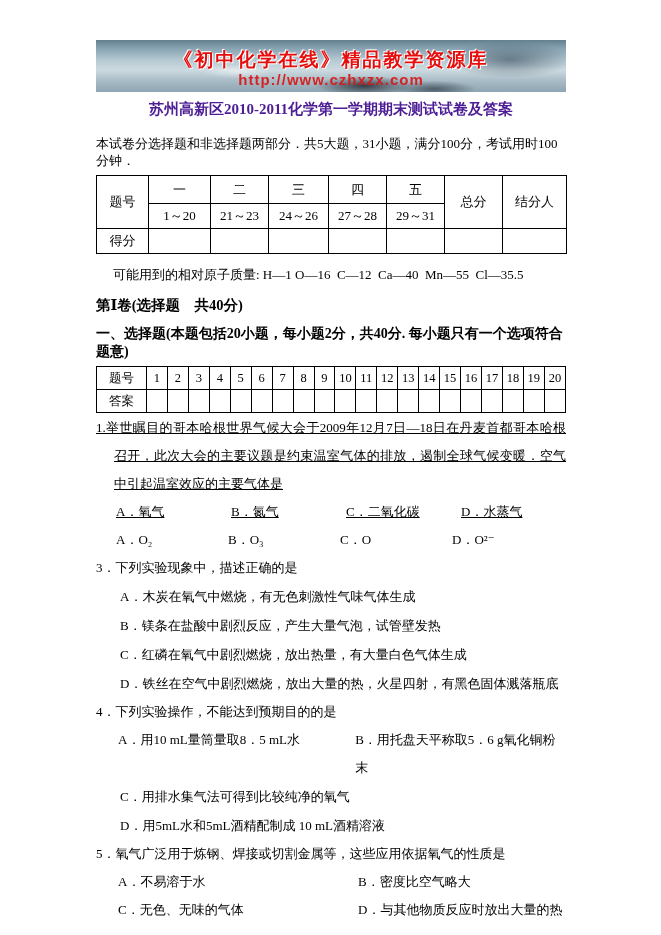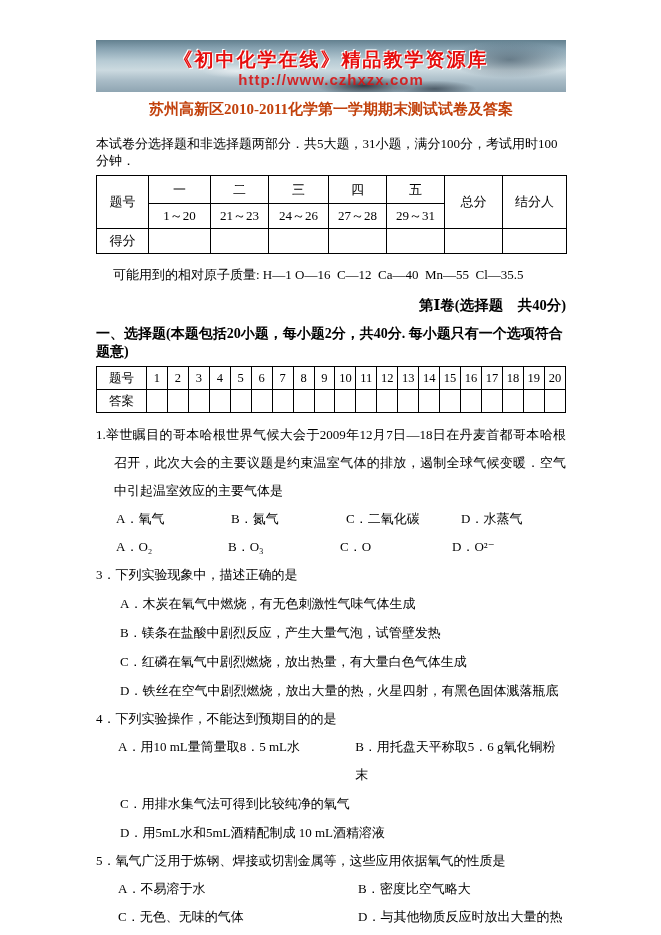--- a/index.html
+++ b/index.html
@@ -43,21 +43,21 @@
     font-size: 15px; font-weight: bold;
     color: #d81515;
     letter-spacing: 1px;
     font-family: "Liberation Sans", sans-serif;
     opacity: 0.9;
   }
   
   .page-title {
     margin: 6px 0 0 0;
     font-size: 15px; font-weight: bold;
-    color: #c2410c;
+    color: #4c1d95;
     text-align: center;
     line-height: 22px;
   }
   .intro {
     margin: 15px 0 0 0;
     font-size: 13px;
     line-height: 17px;
     white-space: pre-wrap;
   }
   
@@ -76,21 +76,21 @@
   .answer-table td { height: 23px; font-size: 12.5px; }
   .atomic {
     margin: 12px 0 0 0;
     padding-left: 17px;
     font-size: 13px;
     white-space: pre-wrap;
   }
   .part-heading {
     margin: 12px 0 0 0;
     font-size: 14.5px; font-weight: bold;
-    text-align: right;
+    text-align: left;
     white-space: pre-wrap;
   }
   .section-heading {
     margin: 10px 0 0 0;
     font-size: 14px; font-weight: bold;
   }
   
   .q { font-size: 13px; }
   .q .stem {
     margin: 0;
@@ -241,21 +241,21 @@
       <td></td>
           <td></td>
       <td></td>
           <td></td>
       <td></td>
           <td></td>
     </tr>
   </tbody>
     </table>
 
-  <div class="q q1" style="margin-top:8px;">
+  <div class="q q1" style="margin-top:1px;text-decoration:underline;">
     <p class="stem">1.举世瞩目的哥本哈根世界气候大会于2009年12月7日—18日在丹麦首都哥本哈根召开，此次大会的主要议题是约束温室气体的排放，遏制全球气候变暖．空气中引起温室效应的主要气体是</p>
     <div class="opts-row4">
       <span class="opt">A．氧气</span>
       <span class="opt">B．氮气</span>
       <span class="opt">C．二氧化碳</span>
       <span class="opt">D．水蒸气</span>
     </div>
   </div>
 
   <div class="q q2">

